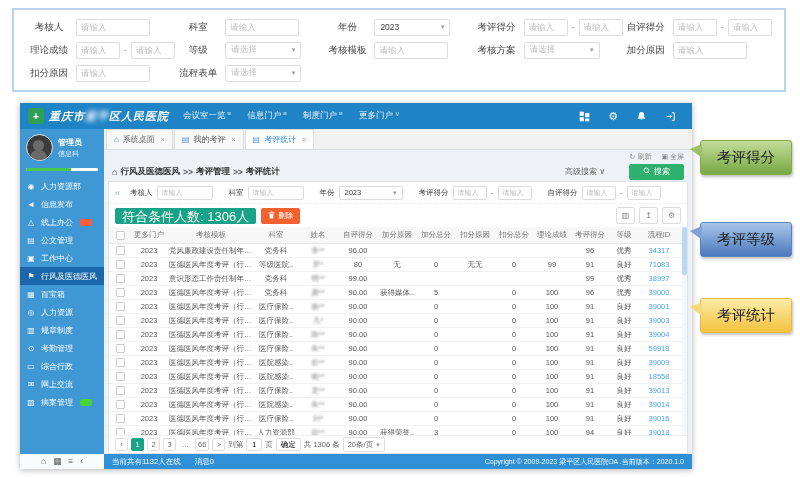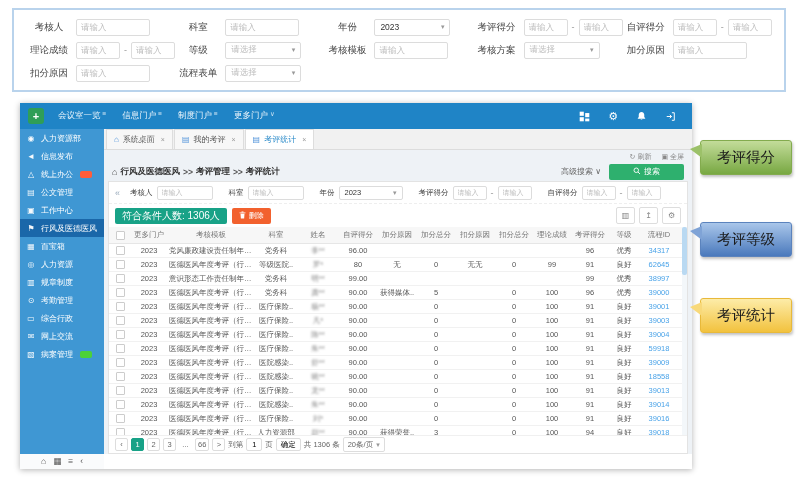--- a/index.html
+++ b/index.html
@@ -61,35 +61,35 @@
     border-bottom:none;font-size:8px;color:#555;margin-right:1px;cursor:pointer;white-space:nowrap}
   .tab .t-icon{color:#4a90d9;font-size:8px}
   .tab.active{background:#fff;color:#1f84c6}
   .t-close{color:#999;font-size:7px;margin-left:2px}
   .miniops{height:11px;display:flex;justify-content:flex-end;gap:10px;padding:1px 8px 0;font-size:7px;color:#888;flex:0 0 auto}
   .miniop{display:flex;gap:2px;align-items:center;cursor:pointer}
   .crumbrow{height:19px;display:flex;align-items:center;justify-content:space-between;padding:0 8px;flex:0 0 auto}
   .crumb{font-size:8.5px;font-weight:bold;color:#333;display:flex;align-items:center;gap:3px;white-space:nowrap}
   .crumb .home{font-size:9px}
   .crumb .sep{color:#555}
-  .crumb-right{display:flex;align-items:center;gap:8px}
+  .crumb-right{display:flex;align-items:center;gap:24px}
   .advs{font-size:8px;color:#666;cursor:pointer;white-space:nowrap}
   .searchbtn{height:16px;background:#2eb06e;color:#fff;border:none;border-radius:2px;font-size:8px;display:flex;
-    align-items:center;gap:3px;padding:0 24px;cursor:pointer}
+    align-items:center;gap:3px;padding:0 14px;cursor:pointer}
   .panel{flex:1;margin:0 4px;background:#fff;border:1px solid #e3e3e3;display:flex;flex-direction:column;min-height:0}
   .searchrow{height:21px;display:flex;align-items:center;padding:0 6px;border-bottom:1px dashed #eee;flex:0 0 auto}
   .collapse-ic{color:#9ab;font-size:9px;margin-right:10px}
   .sr-fields{display:flex;align-items:center;gap:16px;flex:1}
   .sm .f-label{min-width:auto;font-size:7.5px}
   .sm .f-input{height:14px;width:56px;font-size:7px}
   .sm .f-input.rng{width:34px}
   .sm .f-select{height:14px;width:64px}
   .sm .sel-val{font-size:7.5px}
   .actionrow{height:23px;display:flex;align-items:center;gap:5px;padding:0 6px;flex:0 0 auto}
-  .countbtn{height:16px;background:#18a287;color:#fff;border:none;border-radius:2px;font-size:10px;padding:0 7px;cursor:pointer}
+  .countbtn{height:16px;background:#18a287;color:#fff;border:none;border-radius:2px;font-size:13px;padding:0 7px;cursor:pointer}
   .delbtn{height:16px;background:#f2612e;color:#fff;border:none;border-radius:2px;font-size:7.5px;padding:0 7px;
     display:flex;align-items:center;gap:3px;cursor:pointer}
   .rights{margin-left:auto;display:flex;gap:4px}
   .tool-ic{width:17px;height:15px;border:1px solid #ddd;border-radius:2px;background:#fff;color:#888;font-size:8px;
     display:flex;align-items:center;justify-content:center;cursor:pointer}
   .tablewrap{flex:1;position:relative;overflow:hidden;min-height:0}
   table{width:572px;border-collapse:collapse;table-layout:fixed;font-size:7.5px}
   th{background:#f7f7f7;color:#777;font-weight:normal;height:16px;border-bottom:1px solid #e6e6e6;
     white-space:nowrap;overflow:hidden;padding:0 1px}
   td{height:13px;text-align:center;color:#555;border-bottom:1px solid #f1f1f1;white-space:nowrap;overflow:hidden;
@@ -203,20 +203,21 @@
             <span class="caret">▾</span>
           </div>
         </div>
       </div>
   </div>
 
   <div class="appwin">
     <div class="titlebar">
       <div class="brand">
         <span class="logo">+</span>
+        <span class="brandname"><span>重庆市</span><span class="redact">梁平</span><span>区人民医院</span></span>
       </div>
       <nav class="topmenus" id="topmenus">
           <span class="menu-item">会议室一览<span class="menu-suffix">≡</span></span>
           <span class="menu-item">信息门户<span class="menu-suffix">≡</span></span>
           <span class="menu-item">制度门户<span class="menu-suffix">≡</span></span>
           <span class="menu-item">更多门户<span class="menu-suffix">∨</span></span>
         </nav>
       <div class="hdr-icons">
         <span class="hicon">
             <svg width="11" height="11" viewBox="0 0 16 16">
@@ -237,20 +238,30 @@
             <svg width="11" height="11" viewBox="0 0 16 16">
               <path fill="none" stroke="#fff" stroke-width="1.4" d="M10 2.5h3.5v11H10"></path>
               <path fill="none" stroke="#fff" stroke-width="1.4" d="M2.5 8h7M7 5.5 9.5 8 7 10.5"></path>
             </svg>
           </span>
       </div>
     </div>
 
     <div class="winbody">
       <aside class="sidebar">
+        <div class="userbox">
+          <span class="avatar"></span>
+          <span class="u-col">
+            <span class="u-name">管理员</span>
+            <span class="u-dept">信息科</span>
+          </span>
+          <span class="progress">
+              <div></div>
+            </span>
+        </div>
         <div id="side-items">
             <div class="side-item">
               <span class="s-icon">◉</span>
               <span class="s-label">人力资源部</span>
             </div>
             <div class="side-item">
               <span class="s-icon">◄</span>
               <span class="s-label">信息发布</span>
             </div>
             <div class="side-item">
@@ -444,21 +455,21 @@
                     <td>等级医院..</td>
                     <td><span class="blur">罗*</span></td>
                     <td>80</td>
                     <td>无</td>
                     <td>0</td>
                     <td>无无</td>
                     <td>0</td>
                     <td>99</td>
                     <td>91</td>
                     <td>良好</td>
-                    <td><a class="flow" href="#">62645</a></td>
+                    <td><a class="flow" href="#">71083</a></td>
                     <td><span class="editbtn">编辑</span></td>
                   </tr>
                   <tr>
                     <td><span class="cbx"></span></td>
                     <td>2023</td>
                     <td class="l">意识形态工作责任制年度考核</td>
                     <td>党务科</td>
                     <td><span class="blur">明**</span></td>
                     <td>99.00</td>
                     <td></td>
@@ -686,20 +697,25 @@
       </main>
     </div>
 
     <div class="footbar">
       <div class="footleft">
         <span class="fl-ic">⌂</span>
         <span class="fl-ic">▦</span>
         <span class="fl-ic">≡</span>
         <span class="fl-ic">‹</span>
       </div>
+      <div class="footmain">
+        <span>当前共有1182人在线</span>
+        <span>消息0</span>
+        <span class="copyright">Copyright © 2009-2023 梁平区人民医院OA .当前版本：2020.1.0</span>
+      </div>
     </div>
   </div>
 
   <div id="callouts">
       <div class="callout green" style="top: 140px;">
         <span class="tail"></span>
         <span>考评得分</span>
       </div>
       <div class="callout blue" style="top: 222px;">
         <span class="tail"></span>

